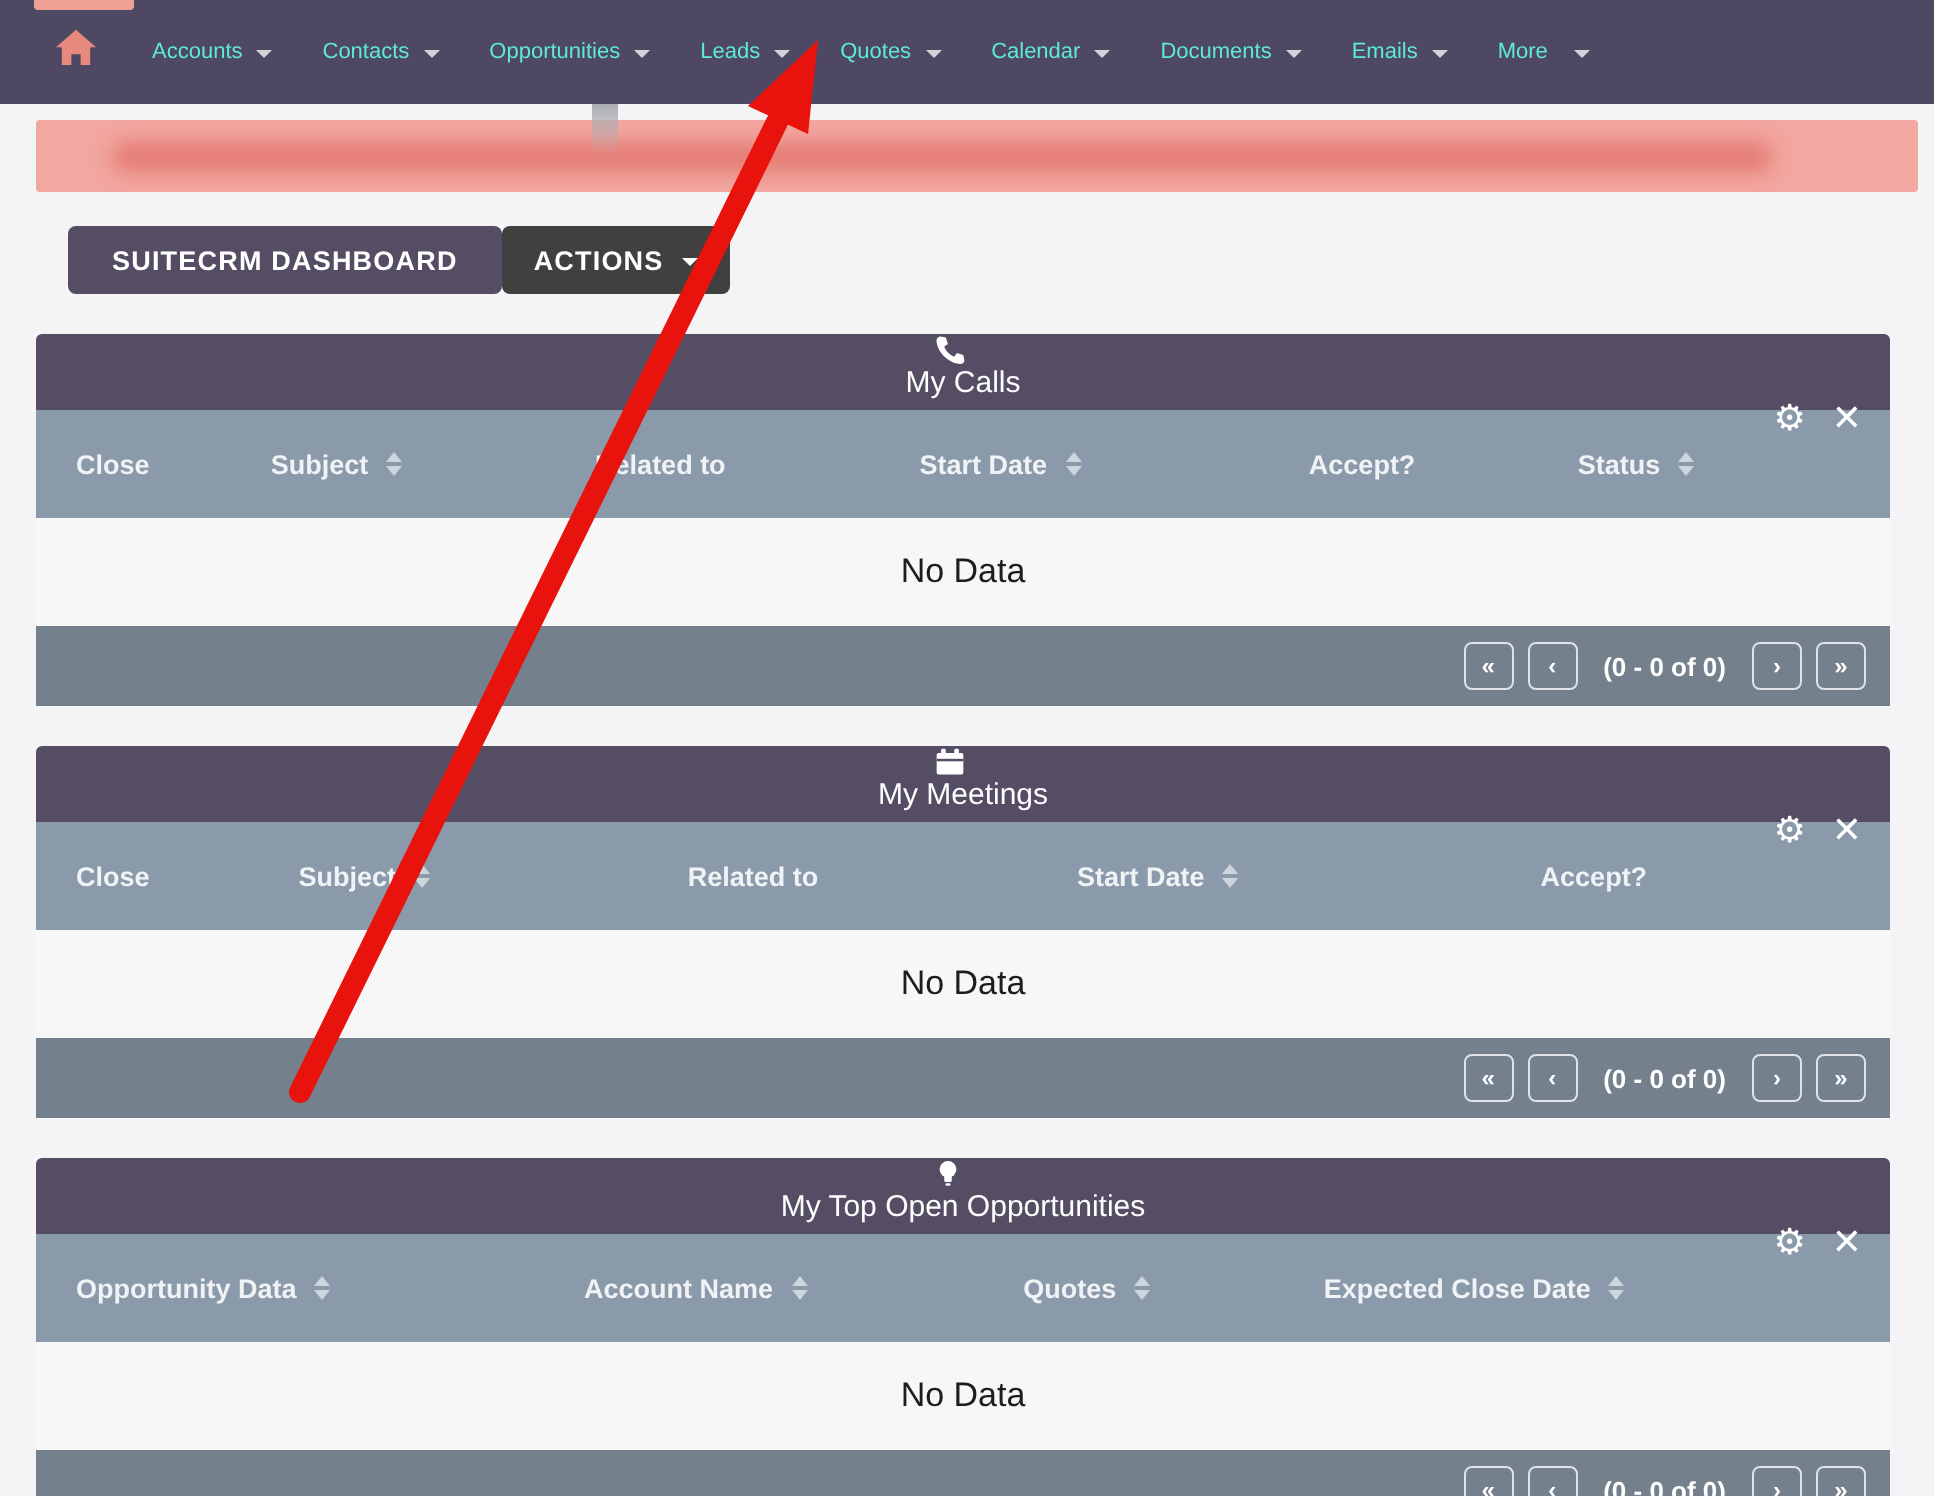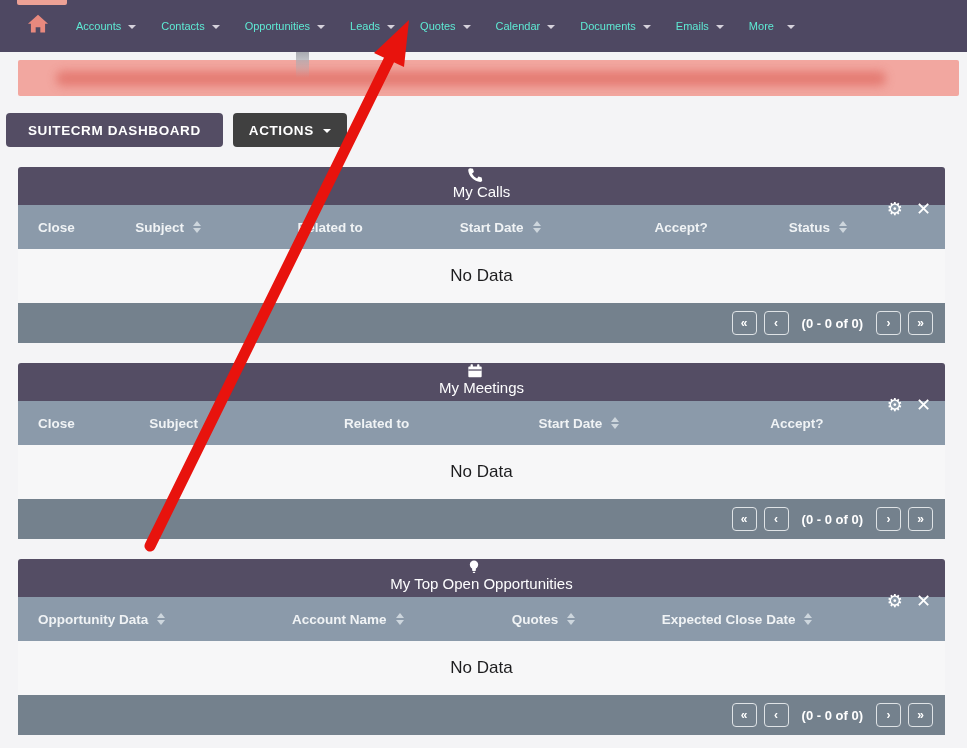--- a/index.html
+++ b/index.html
@@ -45,21 +45,21 @@
     margin-left:38px; height:15px; width:830px;
     background:#e2746b; border-radius:7px;
     filter:blur(5px); opacity:.85;
   }
   .dropdown-remnant {
     position:absolute; left:296px; top:52px; width:13px; height:26px;
     background:linear-gradient(#a9abb2, rgba(200,200,205,0)); z-index:5;
   }
 
   
-  .toolbar { margin:17px 22px 0 6px; display:flex; gap:10px; }
+  .toolbar { margin:17px 22px 0 34px; display:flex; }
   .btn {
     height:34px; border:none; border-radius:4px; color:#fff;
     font-family:"Liberation Sans", sans-serif;
     font-size:13.5px; font-weight:bold; letter-spacing:.6px;
     display:flex; align-items:center; cursor:pointer;
   }
   .btn-dark { background:#544d64; padding:0 22px; }
   .btn-gray { background:#404040; padding:0 16px; gap:9px; }
   .btn-gray .caret { border-top-color:#fff; }
 
@@ -68,21 +68,21 @@
   .panel-header {
     height:38px; background:#544d64; color:#fdfdfe;
     display:flex; align-items:center; padding:0 14px;
     border-radius:3px 3px 0 0; cursor:move;flex-direction:column;
   }
   .panel-icon { width:17px; height:17px; margin-right:13px; display:flex; align-items:center; }
   .panel-title { font-size:15px; }
   .header-actions { margin-left:auto; display:flex; align-items:center; gap:13px; }
   .hdr-ico { color:#fff; font-size:18px; line-height:1; cursor:pointer; }
 
-  .col-header { height:44px; background:#8b9aaa; display:flex; align-items:center; }
+  .col-header { height:54px; background:#8b9aaa; display:flex; align-items:center; }
   .col {
     padding-left:20px; color:#f0f3f5; font-size:13.5px; font-weight:bold;
     display:flex; align-items:center; gap:9px; overflow:hidden; white-space:nowrap;
   }
   .sort { display:inline-flex; flex-direction:column; gap:2px; }
   .sort i { width:0; height:0; border-left:4px solid transparent; border-right:4px solid transparent; }
   .sort .up   { border-bottom:5px solid #cdd6dd; }
   .sort .down { border-top:5px solid #cdd6dd; }
 
   .panel-body {

